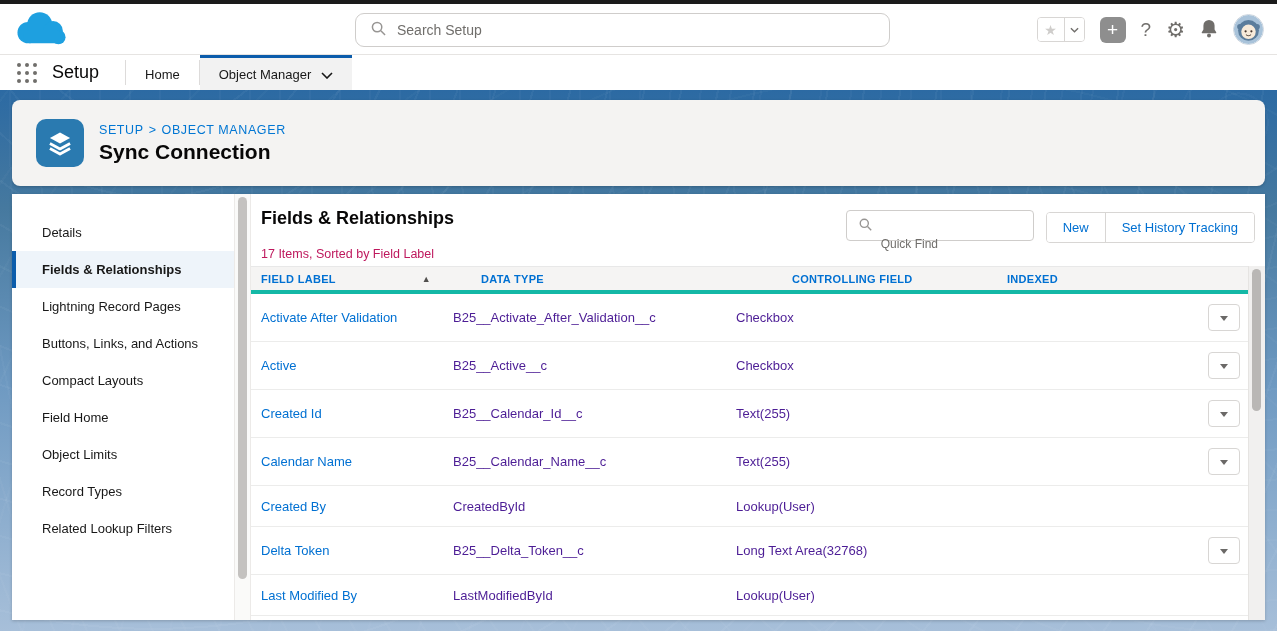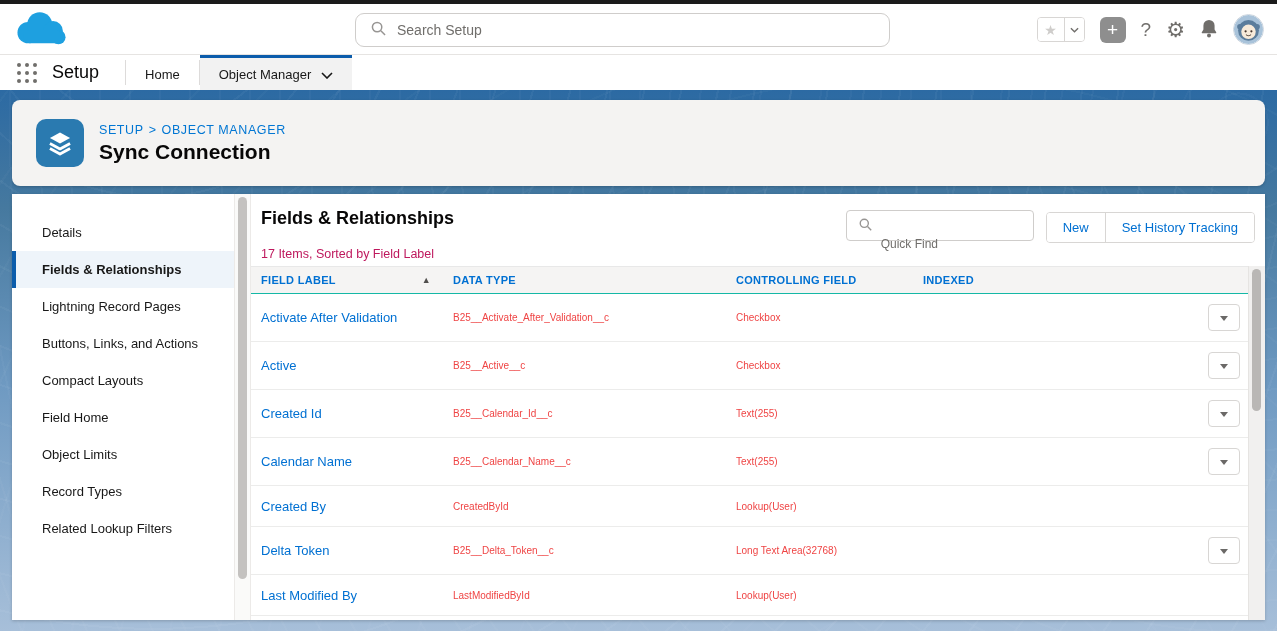--- a/index.html
+++ b/index.html
@@ -71,28 +71,28 @@
   .quick-find { width:188px; height:31px; border:1px solid #cfcdcb; border-radius:4px; background:#fff;
     display:flex; align-items:center; padding-left:12px; gap:9px; margin-top:2px; }
   .quick-find input { border:none; outline:none; flex:1; min-width:0; font-size:12px; font-family:inherit; color:#be185d; background:transparent;margin-top:37px; }
   .quick-find input::placeholder { color:#706e6b; }
   .btn-group { display:flex; height:31px; border:1px solid #d8d6d4; border-radius:4px; overflow:hidden; margin-top:4px; background:#fff; }
   .btn-group button { padding:0 16px; font-size:13px; font-family:inherit; color:#0070d2; background:#fff; border:none;
     border-left:1px solid #d8d6d4; cursor:pointer; white-space:nowrap; }
   .btn-group button:first-child { border-left:none; }
 
   .t-head, .t-row { display:grid; grid-template-columns:192px 283px 187px 185px 94px 1fr; align-items:center; padding-left:10px; margin-right:17px; }
-  .t-head { height:28px; background:#f5f4f3; border-top:1px solid #e8e8e8; border-bottom:1px solid #14b8a6; }
+  .t-head { height:28px; background:#f5f4f3; border-top:1px solid #e8e8e8; border-bottom:4px solid #14b8a6;gap:28px; }
   .t-head span.col { font-size:11px; font-weight:700; color:#0070d2; letter-spacing:.3px; cursor:pointer; }
   .col-first { display:flex; align-items:center; }
   .sort-arrow { font-size:9px; color:#514f4d; margin-left:auto; margin-right:22px; }
   .t-row { height:48px; border-bottom:1px solid #ececeb; }
   .t-row.short { height:41px; }
   .t-row a.fld { font-size:13px; color:#0070d2; text-decoration:none; cursor:pointer; }
-  .t-row .cell { font-size:10px; color:#ef4444; overflow:hidden; text-overflow:ellipsis; white-space:nowrap; padding-right:8px; }
+  .t-row .cell { font-size:13px; color:#4c1d95; overflow:hidden; text-overflow:ellipsis; white-space:nowrap; padding-right:8px; }
   .row-menu { justify-self:end; margin-right:8px; width:32px; height:27px; background:#fff; border:1px solid #d8d6d4; border-radius:4px;
     display:flex; align-items:center; justify-content:center; cursor:pointer; }
   .row-menu i { width:0; height:0; border:4px solid transparent; border-top:5px solid #6b6967; margin-top:5px; }
 
   .v-scroll { position:absolute; top:72px; right:0; bottom:0; width:17px; background:#f1f0ef; border-left:1px solid #e6e4e2; }
   .v-thumb { position:absolute; top:3px; left:3px; width:9px; height:142px; background:#b9b7b5; border-radius:5px; cursor:pointer; }
 </style>
 </head>
 <body>
 

